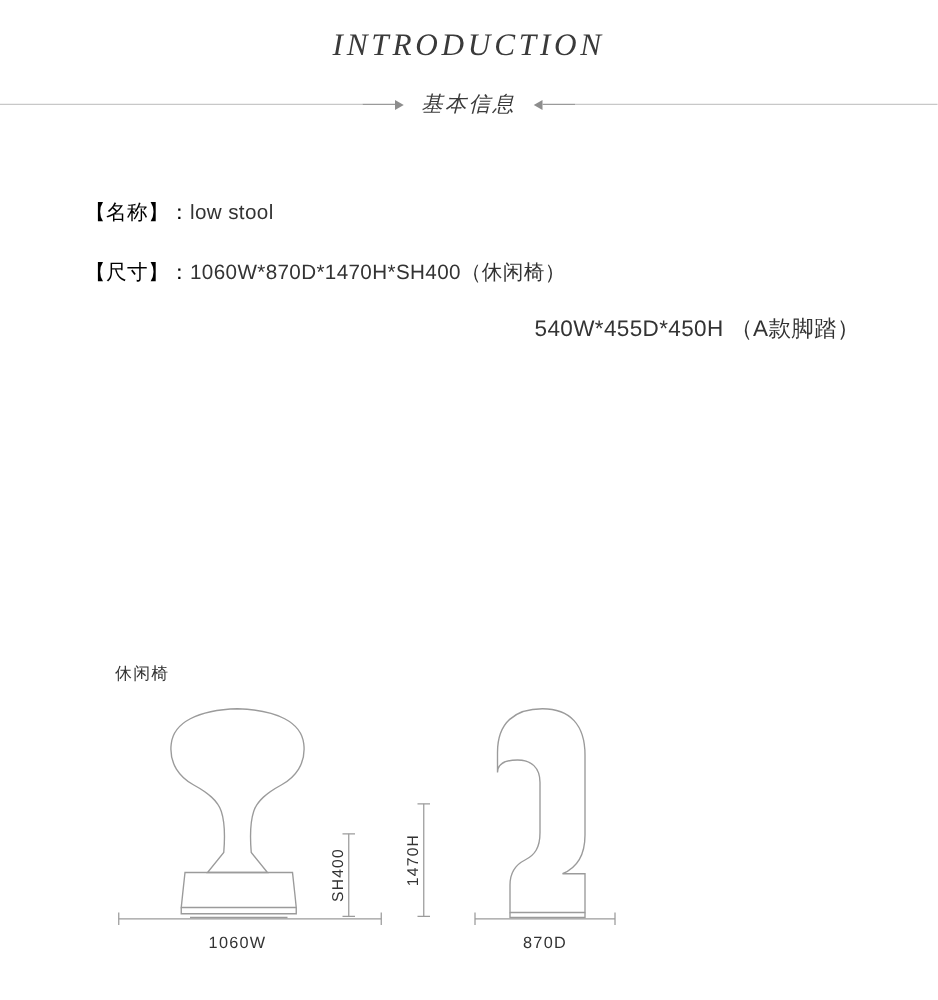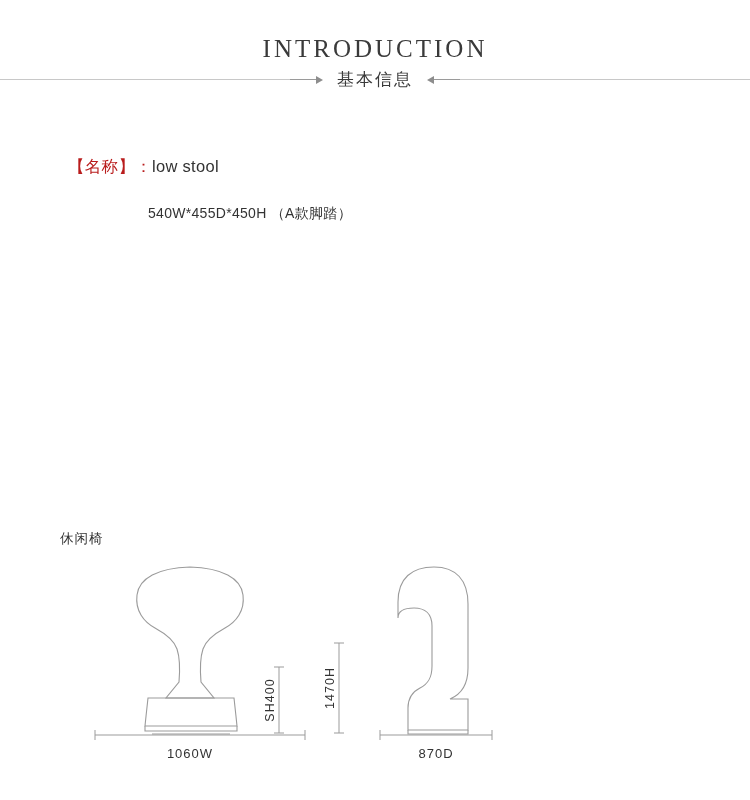--- a/index.html
+++ b/index.html
@@ -11,34 +11,35 @@
     height: 800px;
     background: #ffffff;
     font-family: "Liberation Sans", sans-serif;
     color: #2b2b2b;
     overflow: hidden;
     position: relative;
   }
 
   
   .header {
-    padding-top: 34px;
+    padding-top: 22px;
     text-align: center;
+    font-style: italic;
   }
   .header-title {
     font-family: "Liberation Serif", serif;
     font-size: 25px;
     letter-spacing: 3px;
     color: #3a3a3a;
     font-weight: normal;
     margin: 0;
     line-height: 1.2;
   }
   .subtitle-row {
-    margin-top: 4px;
+    margin-top: 20px;
     display: flex;
     align-items: center;
     justify-content: center;
     width: 100%;
   }
   .rule {
     height: 1px;
     background: #c8c8c8;
     flex: 0 0 auto;
   }
@@ -80,40 +81,41 @@
     width: 620px;
   }
   .info-line {
     font-size: 16.5px;
     line-height: 34px;
     color: #333333;
     margin-bottom: 14px;
     letter-spacing: 0.3px;
   }
   .info-line.tight { margin-bottom: 12px; }
-  .label { color: #b91c1c; text-align: center; }
+  .label { color: #000000; text-align: center; }
   .dims-extra {
-    font-size: 14px;
+    font-size: 18px;
     line-height: 32px;
     color: #333333;
     padding-left: 80px;
     letter-spacing: 0.3px;
+    text-align: right;
   }
 
   
   .drawing-section {
     position: absolute;
     left: 0;
     top: 512px;
     width: 750px;
     height: 288px;
   }
   .drawing-caption {
     position: absolute;
-    left: 60px;
+    left: 92px;
     top: 18px;
     font-size: 13.5px;
     color: #333333;
     letter-spacing: 1px;
   }
   .svg-wrap {
     position: absolute;
     left: 0;
     top: 36px;
     width: 750px;
@@ -153,20 +155,23 @@
 </div>
 
 <div class="info">
 
   <div class="info-line">
     <span class="label">【名称】：</span><span>low stool</span>
   </div>
 
 
 
+  <div class="info-line tight">
+    <span class="label">【尺寸】：</span><span>1060W*870D*1470H*SH400（休闲椅）</span>
+  </div>
   <div class="dims-extra">540W*455D*450H （A款脚踏）</div>
 </div>
 
 <div class="drawing-section">
   <div class="drawing-caption">休闲椅</div>
 
   <div class="svg-wrap">
     <svg width="750" height="250" viewBox="0 0 750 250" xmlns="http://www.w3.org/2000/svg">
 
       <g fill="none" stroke="#9b9b9b" stroke-width="1.1">

